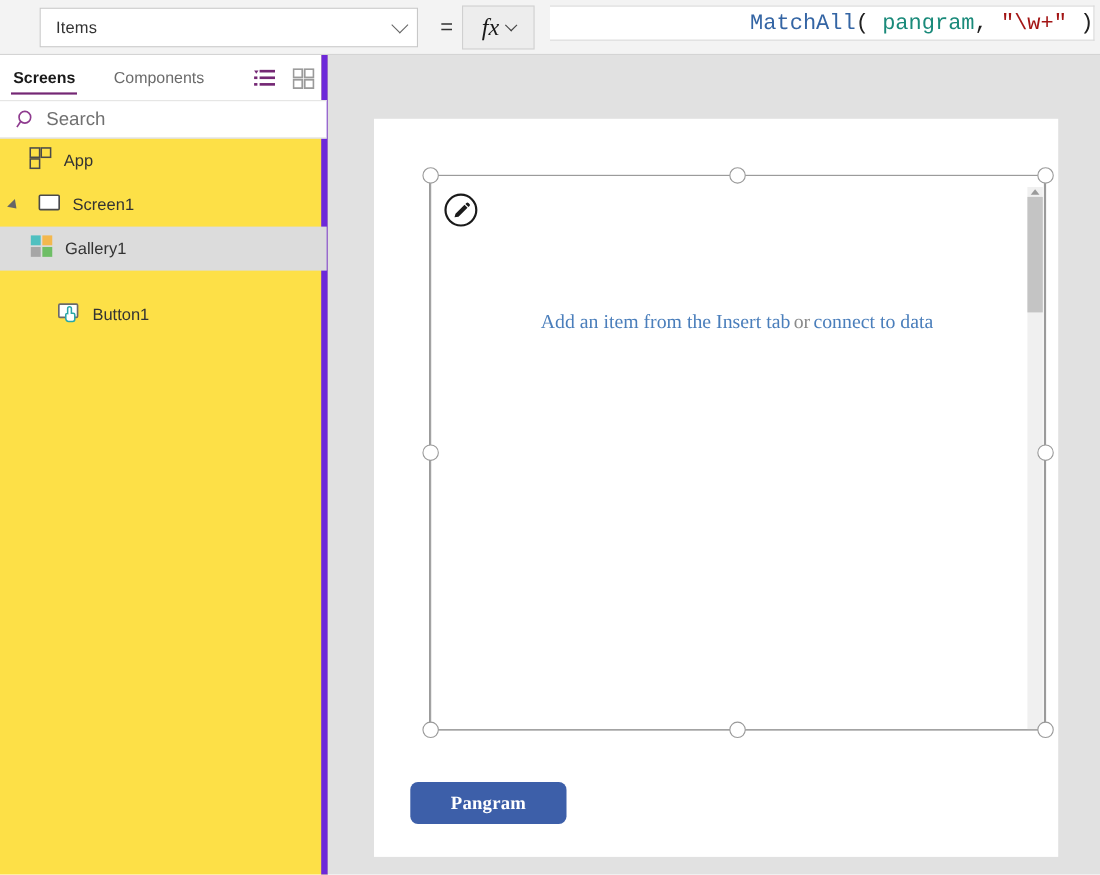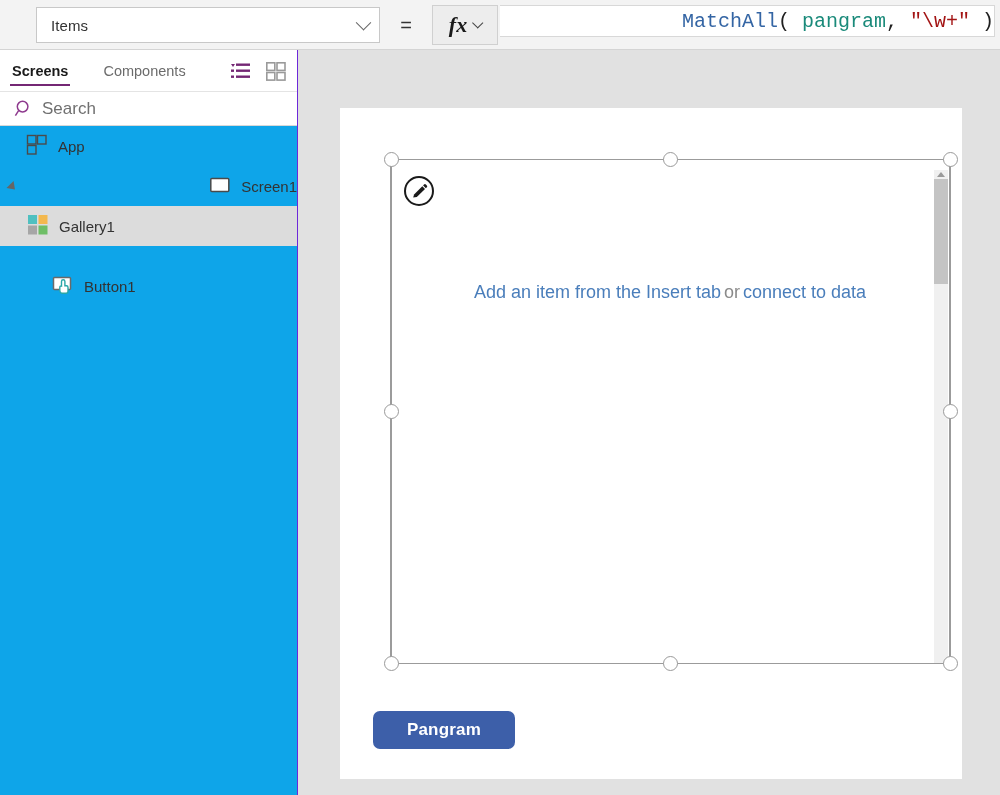--- a/index.html
+++ b/index.html
@@ -41,26 +41,26 @@
     flex: none;
   }
   #equals-sign {
     position: absolute; left: 396px; top: 14px;
     width: 20px; text-align: center;
     font-size: 20px; color: #333333;
     line-height: 22px;
     user-select: none;
   }
   #fx-button {
-    position: absolute; left: 432px; top: 5px;
+    position: absolute; left: 420px; top: 5px;
     width: 66px; height: 40px;
     background: #ededed;
     border: 1px solid #d0d0d0;
     display: flex; align-items: center; justify-content: center;
-    gap: 6px; cursor: pointer; font-weight: bold;
+    gap: 6px; cursor: pointer;
   }
   #fx-glyph {
     font-family: "Liberation Serif", serif;
     font-style: italic;
     font-size: 22px; color: #1a1a1a;
     line-height: 1;
   }
   .chev-sm {
     width: 8px; height: 8px;
     border-right: 1.3px solid #444;
@@ -84,22 +84,22 @@
   .tok-fn     { color: #3465a4; }
   .tok-paren  { color: #202020; }
   .tok-ident  { color: #1a8a7a; }
   .tok-punct  { color: #202020; }
   .tok-string { color: #a31515; }
 
   
   #left-panel {
     position: absolute; left: 0; top: 50px;
     width: 298px; height: 745px;
-    background: #0ea5e9;
-    border-right: 1px solid #6d28d9;
+    background: #fde047;
+    border-right: 6px solid #6d28d9;
   }
   #panel-tabs {
     position: relative;
     height: 41px;
     background: #ffffff;
     display: flex; align-items: center;
   }
   .panel-tab {
     font-size: 14.5px;
     color: #6b6b6b;
@@ -164,20 +164,21 @@
   
   #canvas-area {
     position: absolute; left: 298px; top: 50px;
     width: 702px; height: 745px;
     background: #e1e1e1;
   }
   #app-screen {
     position: absolute; left: 42px; top: 58px;
     width: 622px; height: 671px;
     background: #ffffff;
+    font-family: Liberation Serif, serif;
   }
 
   
   #gallery-control {
     position: absolute; left: 50px; top: 51px;
     width: 560px; height: 505px;
     border: 1px solid #9b9b9b;
     background: #ffffff;
   }
   #gallery-placeholder {
@@ -307,21 +308,21 @@
       <span class="tree-ico">
         <svg width="22" height="22" viewBox="0 0 22 22">
           <rect x="1.5" y="1.5" width="8.5" height="8.5" fill="none" stroke="#4a4a4a" stroke-width="1.4"></rect>
           <rect x="11.5" y="1.5" width="8.5" height="8.5" fill="none" stroke="#4a4a4a" stroke-width="1.4"></rect>
           <rect x="1.5" y="11.5" width="8.5" height="8.5" fill="none" stroke="#4a4a4a" stroke-width="1.4"></rect>
         </svg>
       </span>
       <span class="tree-label">App</span>
     </div>
 
-    <div class="tree-row" style="padding-left:26px;justify-content:flex-end;">
+    <div class="tree-row" style="padding-left:34px;">
       <span class="caret"></span>
       <span class="tree-ico">
         <svg width="22" height="22" viewBox="0 0 22 22">
           <rect x="1.8" y="4.5" width="18" height="13" rx="1" fill="#ffffff" stroke="#4a4a4a" stroke-width="1.5"></rect>
         </svg>
       </span>
       <span class="tree-label">Screen1</span>
     </div>
 
     <div class="tree-row selected" style="padding-left:27px;">

